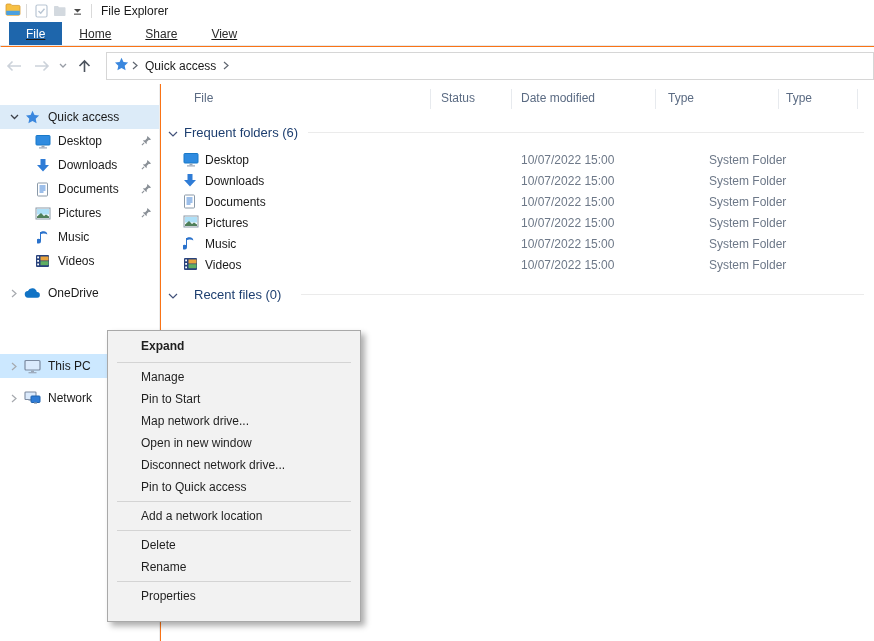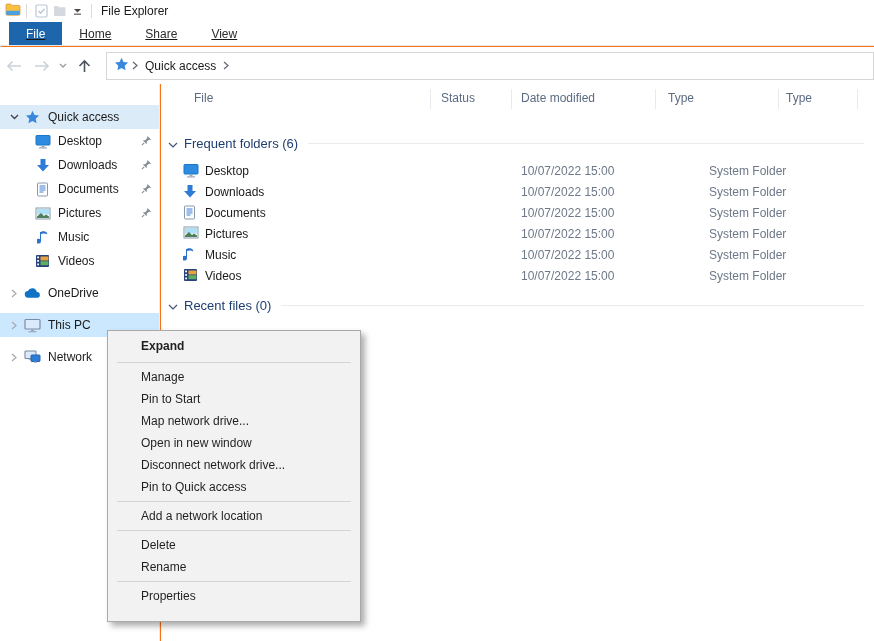--- a/index.html
+++ b/index.html
@@ -32,37 +32,37 @@
   
   .sidebar{ position:absolute; top:84px; left:0; bottom:0; width:160px;
     border-right:1px solid #ededed; padding-top:21px; background:#fff; }
   .side-item{ position:relative; height:24px; display:flex; align-items:center; cursor:default; }
   .side-item .chev{ width:14px; margin-left:7px; display:flex; align-items:center; justify-content:center; }
   .side-item .icon{ width:17px; height:17px; display:flex; align-items:center; justify-content:center; margin-left:3px; }
   .side-item.child .icon{ margin-left:34px; }
   .side-item .lbl{ margin-left:7px; white-space:nowrap; }
   .side-item .pin{ position:absolute; right:7px; top:6px; }
   .side-item.hovered{ background:var(--hover); }
-  .side-item.selected{ background:var(--selection); }
+  .side-item.selected{ background:var(--selection);margin-top:41px; }
   .side-gap{ height:8px; }
   
   .main{ position:absolute; top:84px; left:161px; right:0; bottom:0; background:#fff; }
   .col-headers{ position:relative; height:30px; }
   .col-h{ position:absolute; top:7px; color:#5b6b83; font-size:12px; }
   .col-sep{ position:absolute; top:5px; width:1px; height:20px; background:#e7eaee; }
-  .group-header{ display:flex; align-items:center; height:19px; margin-top:20px; padding-left:7px; }
+  .group-header{ display:flex; align-items:center; height:19px; margin-top:9px; padding-left:7px; }
   .group-header .g-lbl{ color:var(--groupText); font-size:13px; margin-left:6px; white-space:nowrap; }
   .group-header .g-line{ flex:1; height:1px; background:#ebebeb; margin:0 10px 0 10px; }
   .rows{ margin-top:8px; }
   .file-row{ position:relative; height:21px; cursor:default; }
   .file-row .f-icon{ position:absolute; left:22px; top:2px; width:16px; height:16px; }
   .file-row .f-name{ position:absolute; left:44px; top:3px; color:#1a1a1a; }
   .file-row .f-date{ position:absolute; left:360px; top:3px; color:var(--mutedText); }
   .file-row .f-type{ position:absolute; left:504px; top:3px; color:var(--mutedText);margin-left:44px; }
-  .recent-group{ margin-top:9px; }
+  .recent-group{ margin-top:9px;gap:10px; }
   
   .context-menu{ position:absolute; left:107px; top:330px; width:254px;
     background:#f2f2f2; border:1px solid #a9a9a9; padding:3px 0 14px 0;
     box-shadow:4px 4px 6px rgba(0,0,0,0.32); z-index:10; }
   .menu-item{ height:22px; line-height:22px; padding-left:33px; color:#1f1f1f; font-size:12px; cursor:default; }
   .menu-item.default{ font-weight:bold; height:25px; line-height:25px; }
   .menu-sep{ height:1px; background:#d4d4d4; margin:3px 9px; }
 </style>
 </head>
 <body>

